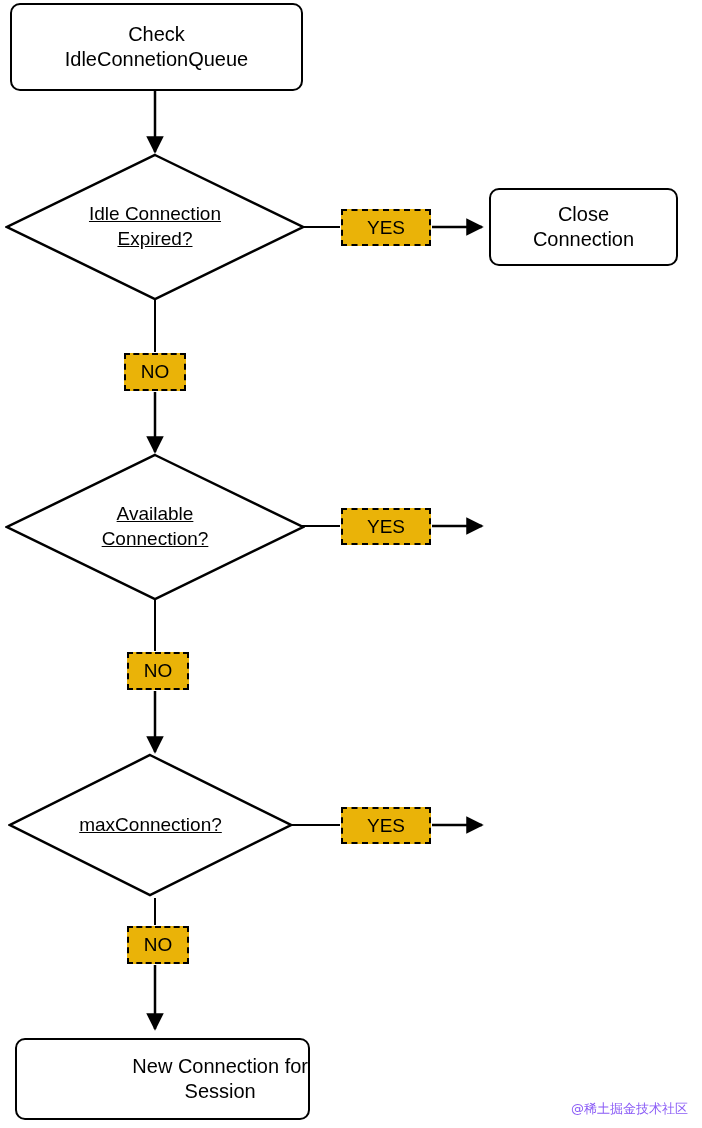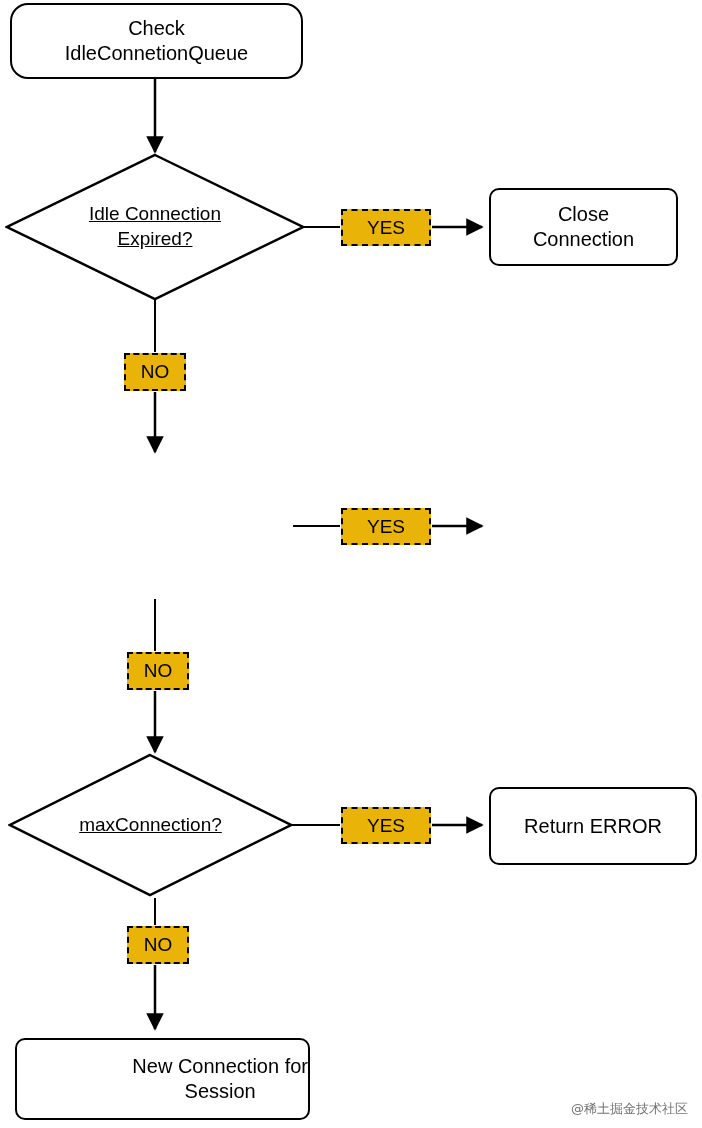--- a/index.html
+++ b/index.html
@@ -65,21 +65,21 @@
   #edges {
     position: absolute;
     left: 0;
     top: 0;
   }
   .watermark {
     position: absolute;
     right: 14px;
     bottom: 10px;
     font-size: 13px;
-    color: #737373;
+    color: #8b5cf6;
     font-family: "DejaVu Sans", sans-serif;
   }
 </style>
 </head>
 <body>
 
 <div id="canvas">
 
   <svg id="edges" width="702" height="1128">
     <defs>
@@ -104,21 +104,21 @@
     <line x1="155" y1="599" x2="155" y2="651" stroke="#000000" stroke-width="2"></line>
     <line x1="155" y1="691" x2="155" y2="752" stroke="#000000" stroke-width="2.5" marker-end="url(#arrow)"></line>
 
     <line x1="290" y1="825" x2="340" y2="825" stroke="#000000" stroke-width="2"></line>
     <line x1="432" y1="825" x2="482" y2="825" stroke="#000000" stroke-width="2.5" marker-end="url(#arrow)"></line>
 
     <line x1="155" y1="898" x2="155" y2="925" stroke="#000000" stroke-width="2"></line>
     <line x1="155" y1="965" x2="155" y2="1029" stroke="#000000" stroke-width="2.5" marker-end="url(#arrow)"></line>
   </svg>
 
-  <div class="node rounded-box" style="left:10px; top:3px; width:293px; height:76px;border-radius:18px;">
+  <div class="node rounded-box" style="left:10px; top:3px; width:293px; height:88px;">
     <span>Check
 IdleConnetionQueue</span>
   </div>
 
   <div class="diamond-wrap" style="left:5px; top:153px; width:300px; height:148px;">
     <svg width="300" height="148">
       <polygon points="150,2 298,74 150,146 2,74" fill="#ffffff" stroke="#000000" stroke-width="2.5"></polygon>
     </svg>
     <div class="diamond-text">Idle Connection
 Expired?</div>
@@ -130,20 +130,27 @@
 
   <div class="node rounded-box" style="left:489px; top:188px; width:189px; height:78px;justify-content:center;">
     <span>Close
 Connection</span>
   </div>
 
   <div class="node label-box" style="left:124px; top:353px; width:62px; height:38px;">
     <span>NO</span>
   </div>
 
+  <div class="diamond-wrap" style="left:5px; top:453px; width:300px; height:148px;">
+    <svg width="300" height="148">
+      <polygon points="150,2 298,74 150,146 2,74" fill="#ffffff" stroke="#000000" stroke-width="2.5"></polygon>
+    </svg>
+    <div class="diamond-text">Available
+Connection?</div>
+  </div>
 
   <div class="node label-box" style="left:341px; top:508px; width:90px; height:37px;">
     <span>YES</span>
   </div>
 
 
   <div class="node label-box" style="left:127px; top:652px; width:62px; height:38px;">
     <span>NO</span>
   </div>
 
@@ -151,23 +158,20 @@
     <svg width="285" height="144">
       <polygon points="142,2 283,72 142,142 2,72" fill="#ffffff" stroke="#000000" stroke-width="2.5"></polygon>
     </svg>
     <div class="diamond-text">maxConnection?</div>
   </div>
 
   <div class="node label-box" style="left:341px; top:807px; width:90px; height:37px;">
     <span>YES</span>
   </div>
 
-  <div class="node rounded-box" style="left:489px; top:787px; width:208px; height:78px;">
-    <span>Return ERROR</span>
-  </div>
 
   <div class="node label-box" style="left:127px; top:926px; width:62px; height:38px;">
     <span>NO</span>
   </div>
 
   <div class="node rounded-box" style="left:15px; top:1038px; width:295px; height:82px;justify-content:flex-end;">
     <span>New Connection for
 Session</span>
   </div>
 

